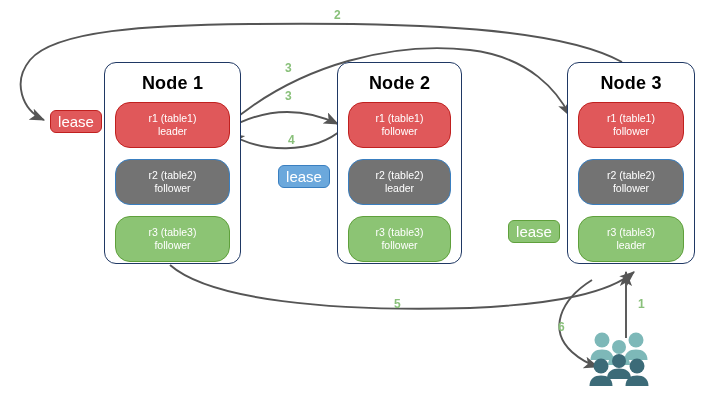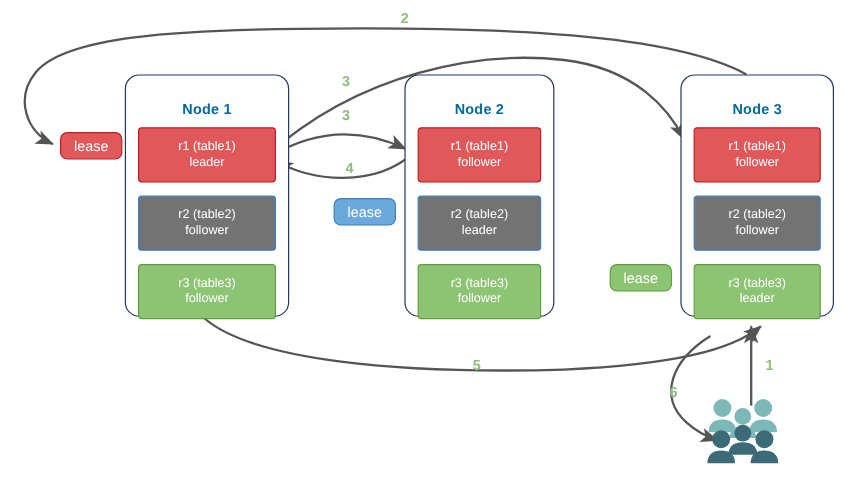--- a/index.html
+++ b/index.html
@@ -30,34 +30,34 @@
   
   .node-box {
     position: absolute;
     box-sizing: border-box;
     border: 1.6px solid #1f3864;
     border-radius: 12px;
     background: #ffffff;
   }
   .node-title {
     text-align: center;
-    font-size: 12px;
+    font-size: 18px;
     font-weight: bold;
-    color: #0369a1;
-    margin-top: 21px;
+    color: #000000;
+    margin-top: 10px;
     margin-bottom: 8px;
     letter-spacing: .2px;
   }
   .range-list {
     padding: 0 10px;
   }
   .range {
     box-sizing: border-box;
     height: 46px;
-    border-radius: 3px;
+    border-radius: 15px;
     margin-bottom: 11px;
     display: flex;
     flex-direction: column;
     align-items: center;
     justify-content: center;
     line-height: 1.22;
     font-size: 10.5px;
     color: #ffffff;
   }
   .range span { display: block; }
@@ -67,21 +67,21 @@
 
   
   .lease {
     position: absolute;
     box-sizing: border-box;
     display: flex;
     align-items: center;
     justify-content: center;
     height: 23px;
     border-radius: 6px;
-    font-size: 12px;
+    font-size: 15px;
     color: #ffffff;
   }
   .lease.red   { background: #e0585a; border: 1.4px solid #c0201f; }
   .lease.blue  { background: #6ba8dc; border: 1.4px solid #3a7fc0; }
   .lease.green { background: #8cc474; border: 1.4px solid #5fa03c; }
 
   
   .step {
     position: absolute;
     font-size: 12px;

